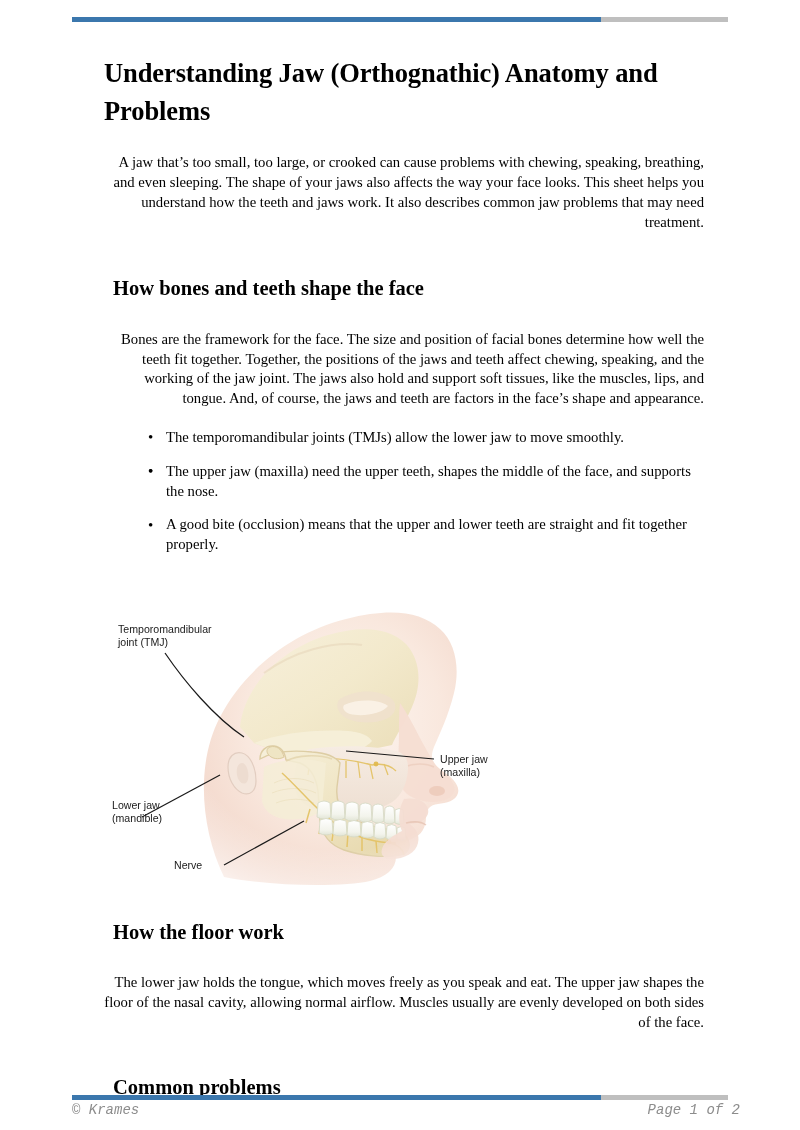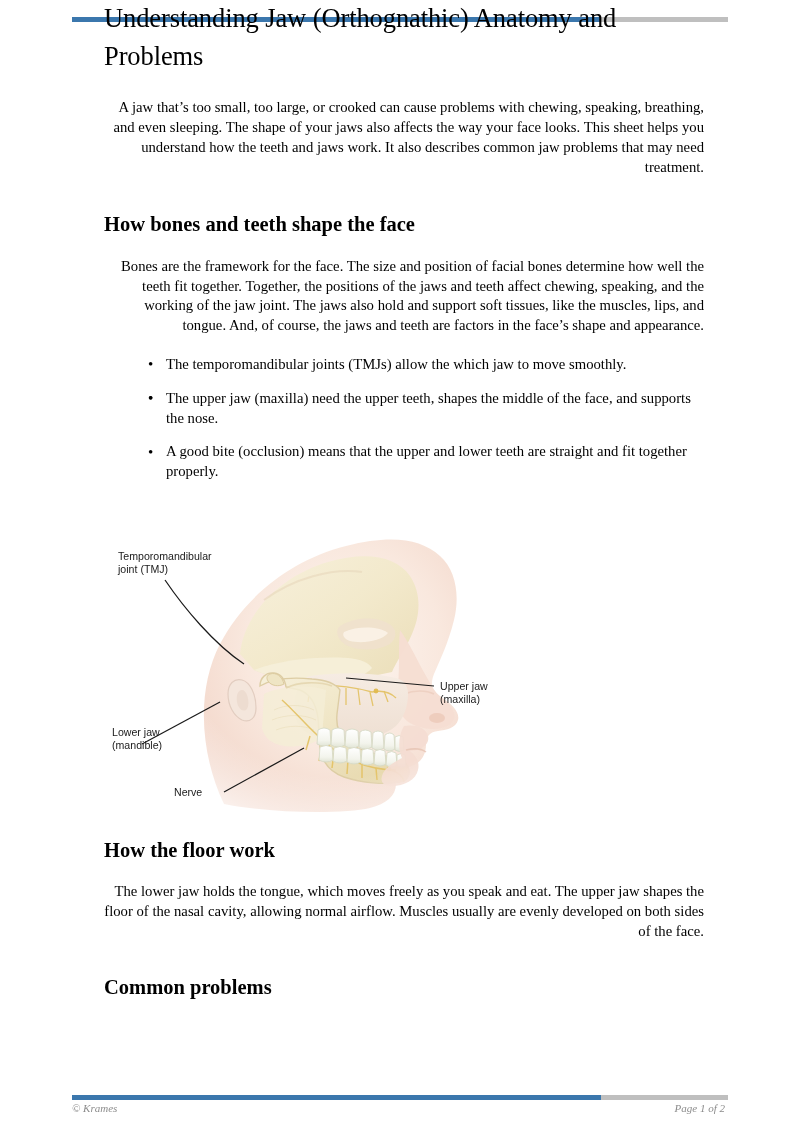--- a/index.html
+++ b/index.html
@@ -42,38 +42,39 @@
   .page {
     position: absolute;
     left: 104px;
     top: 0;
     width: 600px;
   }
 
   h1.doc-title {
     font-size: 26.5px;
     line-height: 1.42;
-    font-weight: normal;
+    font-weight: bold;
     margin: 0;
+    padding-top: 55px;
     letter-spacing: -0.1px;
   }
 
   p.body-text {
     font-size: 14.7px;
     line-height: 1.345;
     margin: 0;
     text-align: right;
   }
 
   .gap-title-intro { height: 23px; }
 
   h2.section-heading {
     font-size: 20.5px;
     font-weight: bold;
-    margin: 0;
+    margin: 9px;
     line-height: 1.2;
   }
 
   .gap-before-h2 { height: 35px; }
   .gap-after-h2 { height: 20px; }
 
   ul.bullet-list {
     margin: 0;
     padding: 0 0 0 44px;
     list-style: none;
@@ -111,27 +112,27 @@
     font-family: "Liberation Sans", "DejaVu Sans", sans-serif;
     font-size: 10.6px;
     line-height: 1.18;
     fill: #1a1a1a;
   }
 
   
   .footer-text {
     position: absolute;
     top: 1102px;
-    font-family: Liberation Serif, serif;
+    font-family: Liberation Mono, monospace;
     font-style: italic;
-    font-size: 11px;
+    font-size: 14px;
     color: #8c8c8c;
   }
   .footer-left { left: 72px; }
-  .footer-right { right: 75px; }
+  .footer-right { right: 60px; }
 </style>
 </head>
 <body>
 
 <div class="rule rule-top">
   <div class="seg-blue"></div>
   <div class="seg-gray"></div>
 </div>
 
 <div class="page">
@@ -146,21 +147,21 @@
   <h2 class="section-heading">How bones and teeth shape the face</h2>
   <div class="gap-after-h2"></div>
 
   <p class="body-text">Bones are the framework for the face. The size and position of facial bones determine how well the teeth fit together. Together, the positions of the jaws and teeth affect chewing, speaking, and the working of the jaw joint. The jaws also hold and support soft tissues, like the muscles, lips, and tongue. And, of course, the jaws and teeth are factors in the face’s shape and appearance.</p>
 
   <div class="gap-before-list"></div>
 
   <ul class="bullet-list">
     <li>
       <span class="bullet-dot">•</span>
-      <span>The temporomandibular joints (TMJs) allow the which jaw to move smoothly.</span>
+      <span>The temporomandibular joints (TMJs) allow the lower jaw to move smoothly.</span>
     </li>
     <li>
       <span class="bullet-dot">•</span>
     </li>
     <li>
       <span class="bullet-dot">•</span>
       <span>The upper jaw (maxilla) need the upper teeth, shapes the middle of the face, and supports the nose.</span>
     </li>
     <li>
       <span class="bullet-dot">•</span>

